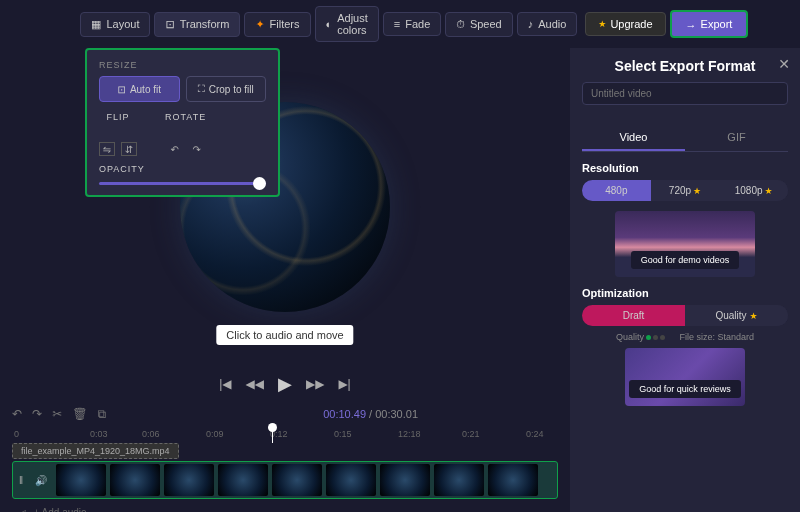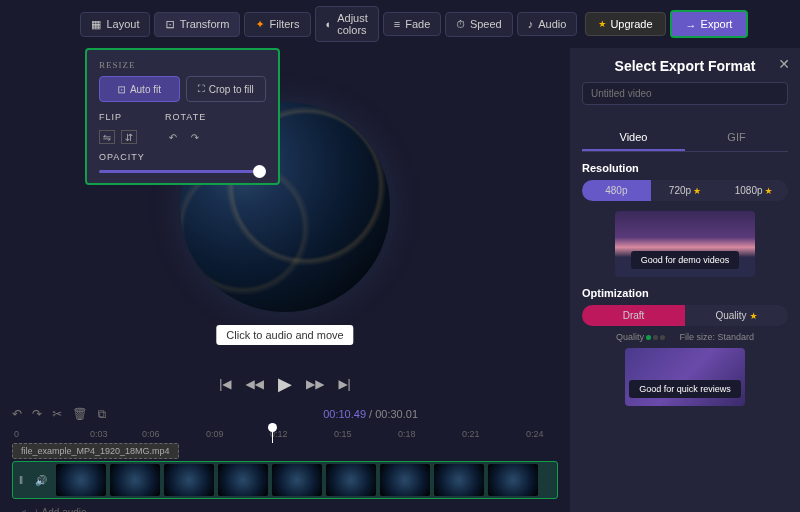--- a/index.html
+++ b/index.html
@@ -11,26 +11,26 @@
 .upgrade-btn{background:#2d2d2d;border:1px solid #444;color:#fff;padding:5px 12px;border-radius:4px;display:flex;align-items:center;gap:4px;cursor:pointer;}
 .export-btn{background:#6659c7;color:#fff;padding:6px 14px;border-radius:4px;display:flex;align-items:center;gap:4px;cursor:pointer;border:2px solid #0fa04a;}
 .main{display:flex;height:calc(100% - 38px);}
 .left{flex:1;display:flex;flex-direction:column;position:relative;}
 .right{width:230px;background:#24243a;padding:10px 12px;position:relative;}
 .preview{flex:1;display:flex;align-items:center;justify-content:center;position:relative;}
 .earth{width:210px;height:210px;border-radius:50%;background:radial-gradient(circle at 30% 30%,#2a4a6a 0%,#1a3050 20%,#0a1a30 50%,#000 100%);position:relative;box-shadow:0 0 30px rgba(50,80,120,.3);}
 .earth::before{content:"";position:absolute;inset:0;border-radius:50%;background:radial-gradient(circle at 60% 40%,transparent 40%,rgba(255,200,100,.15) 42%,transparent 45%),radial-gradient(circle at 30% 60%,transparent 30%,rgba(255,200,100,.1) 32%,transparent 35%);}
 .overlay-text{position:absolute;bottom:20px;left:50%;transform:translateX(-50%);background:#fff;color:#333;padding:4px 10px;border-radius:3px;font-size:11px;}
 .transform-panel{position:absolute;top:0;left:85px;width:195px;background:#2a2a42;border:2px solid #0fa04a;border-radius:4px;padding:10px 12px;z-index:10;}
-.panel-label{font-size:9px;color:#888;letter-spacing:1px;margin-bottom:6px;font-family:Liberation Serif, serif;}
+.panel-label{font-size:9px;color:#888;letter-spacing:1px;margin-bottom:6px;}
 .resize-row{display:flex;gap:6px;margin-bottom:10px;}
 .resize-btn{flex:1;padding:6px 8px;border:1px solid #4a4a6a;border-radius:4px;font-size:10px;background:transparent;color:#ccc;cursor:pointer;display:flex;align-items:center;gap:4px;justify-content:center;}
 .resize-btn.active{background:#4a4290;border-color:#6659c7;}
 .flip-rotate{display:flex;gap:28px;margin-bottom:8px;}
-.fr-col{display:flex;flex-direction:column;gap:4px;}
+.fr-col{display:flex;flex-direction:column;gap:16px;align-items:center;}
 .fr-label{font-size:9px;color:#ccc;letter-spacing:1px;}
 .fr-icons{display:flex;gap:6px;margin-top:4px;}
 .fr-icon{width:16px;height:14px;border:1px solid #555;cursor:pointer;display:flex;align-items:center;justify-content:center;color:#aaa;font-size:10px;}
 .opacity-label{font-size:9px;color:#ccc;letter-spacing:1px;margin-bottom:8px;}
 .slider{width:100%;height:3px;background:#6659c7;border-radius:2px;position:relative;}
 .slider-thumb{position:absolute;right:0;top:-5px;width:13px;height:13px;background:#fff;border-radius:50%;}
 .playback{display:flex;gap:14px;justify-content:center;padding:8px 0;align-items:center;}
 .pb-btn{color:#aaa;cursor:pointer;font-size:12px;}
 .play-btn{font-size:18px;color:#ccc;}
 .timeline-tools{display:flex;gap:10px;padding:4px 12px;align-items:center;}
@@ -172,21 +172,21 @@
       </div>
     </div>
     <div class="timeline-area">
       <div class="ruler">
         <span class="ruler-tick" style="left:14px">0</span>
         <span class="ruler-tick" style="left:90px">0:03</span>
         <span class="ruler-tick" style="left:142px">0:06</span>
         <span class="ruler-tick" style="left:206px">0:09</span>
         <span class="ruler-tick" style="left:270px">0:12</span>
         <span class="ruler-tick" style="left:334px">0:15</span>
-        <span class="ruler-tick" style="left:398px">0:18</span>
+        <span class="ruler-tick" style="left:398px">12:18</span>
         <span class="ruler-tick" style="left:462px">0:21</span>
         <span class="ruler-tick" style="left:526px">0:24</span>
         <div class="playhead"></div>
       </div>
       <div class="clips">
         <div class="clip-label">file_example_MP4_1920_18MG.mp4</div>
         <div class="video-track">
           <span class="vt-icon">‖</span>
           <span class="vt-icon">🔊</span>
           <div class="thumb"></div>

